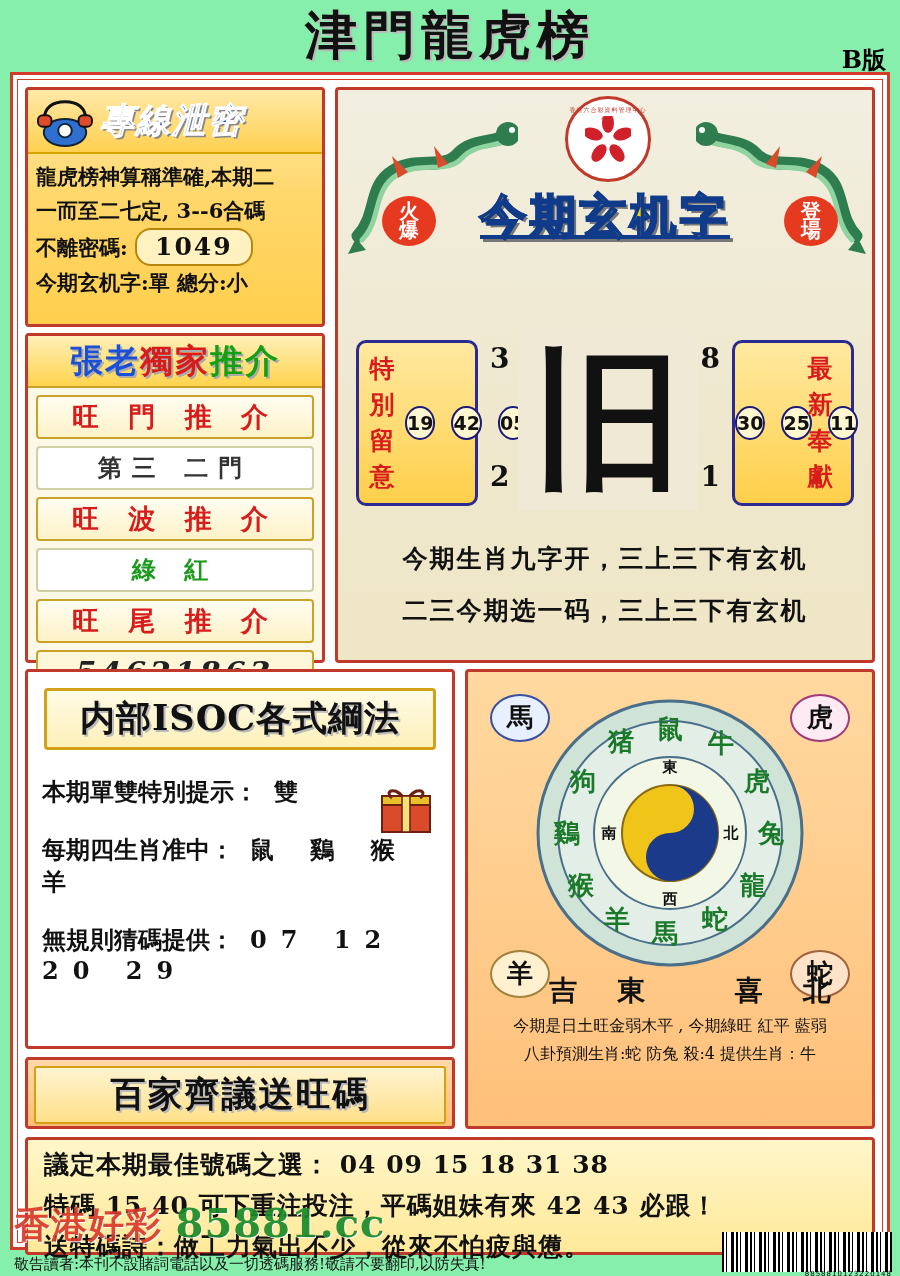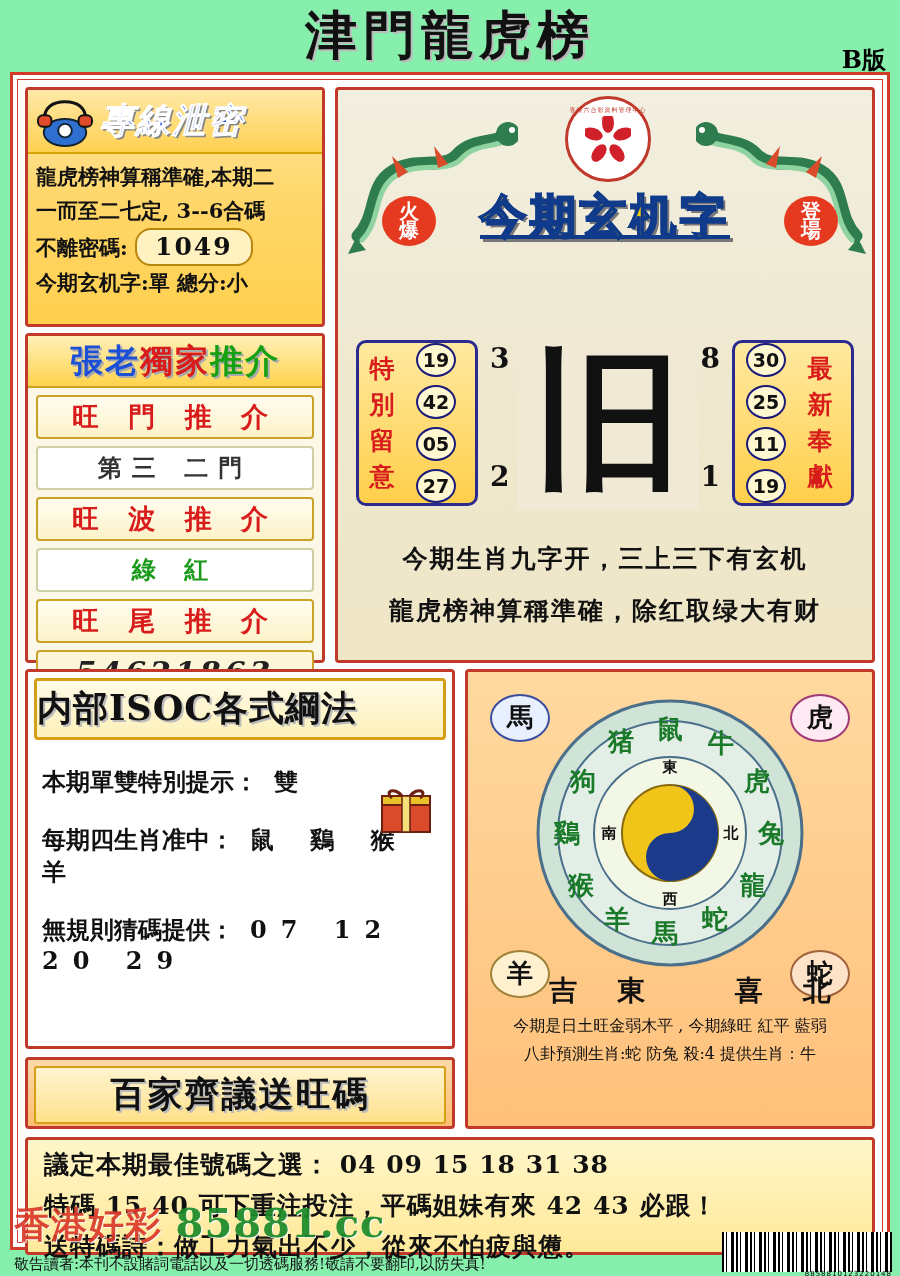--- a/index.html
+++ b/index.html
@@ -161,21 +161,21 @@
     background:linear-gradient(180deg,#ffe9a0,#ffcf4a);
     display:flex;align-items:center;
   }
   .badgecol.left{left:18px;}
   .badgecol.right{right:18px;}
   .bc-label{
     width:46px;text-align:center;
     font-family:"DejaVu Serif","Liberation Serif",serif;
     font-size:25px;font-weight:bold;color:#d81b1b;line-height:36px;
   }
-  .bc-nums{width:62px;display:flex;flex-direction:column;align-items:center;gap:8px;}
+  .bc-nums{width:62px;display:flex;flex-direction:row;align-items:center;gap:16px;}
   .ball{
     width:36px;height:30px;line-height:30px;text-align:center;
     border:2px solid #1b1b7a;border-radius:50%;
     background:#fff7d0;font-size:19px;font-weight:bold;color:#111;
     font-family:"DejaVu Sans","Liberation Sans",sans-serif;
   }
   
   .centerchar{
     position:absolute;left:180px;top:240px;width:180px;height:180px;
     background:#efe9d6;
@@ -199,22 +199,23 @@
     font-size:25px;font-weight:bold;color:#111;letter-spacing:2px;
   }
   #poem1{top:452px;}
   #poem2{top:504px;}
   
   #isoc-box{
     left:12px;top:594px;width:430px;height:380px;
     border:3px solid #c0392b;border-radius:4px;background:#fff;
   }
   .isoc-head{
-    margin:6px;height:56px;border:3px solid #d4a017;border-radius:4px;
+    margin:16px;height:56px;border:3px solid #d4a017;border-radius:4px;
     background:linear-gradient(180deg,#fffbe6,#fdf0b9);
+    text-align:center;
   }
   .isoc-head span{
     font-family:"DejaVu Serif","Liberation Serif",serif;
     font-size:35px;font-weight:bold;line-height:54px;letter-spacing:1px;
     color:#111;text-shadow:2px 2px 0 #bbb;
   }
   .isoc-line{
     margin:26px 14px 0 14px;
     font-family:"DejaVu Serif","Liberation Serif",serif;
     font-size:24px;font-weight:bold;color:#111;
@@ -411,21 +412,21 @@
       <div class="corner" id="c-tl">3</div>
       <div class="corner" id="c-tr">8</div>
       <div class="corner" id="c-bl">2</div>
       <div class="corner" id="c-br">1</div>
 
       <div class="centerchar">
         <div class="cc-glyph">旧</div>
       </div>
 
       <div class="poem" id="poem1">今期生肖九字开，三上三下有玄机</div>
-      <div class="poem" id="poem2">龍虎榜神算稱準確，除红取绿大有财</div>
+      <div class="poem" id="poem2">二三今期选一码，三上三下有玄机</div>
     </div>
 
     <div class="box" id="isoc-box">
       <div class="isoc-head">
         <span>内部ISOC各式綱法</span>
       </div>
       <svg class="gift-icon" viewBox="0 0 56 52">
         <rect x="4" y="18" width="48" height="30" fill="#d94b2a" stroke="#6b2010" stroke-width="2"></rect>
         <rect x="4" y="12" width="48" height="9" fill="#e8c02a" stroke="#6b2010" stroke-width="2"></rect>
         <rect x="24" y="12" width="8" height="36" fill="#f4e07a" stroke="#6b2010" stroke-width="1.5"></rect>

